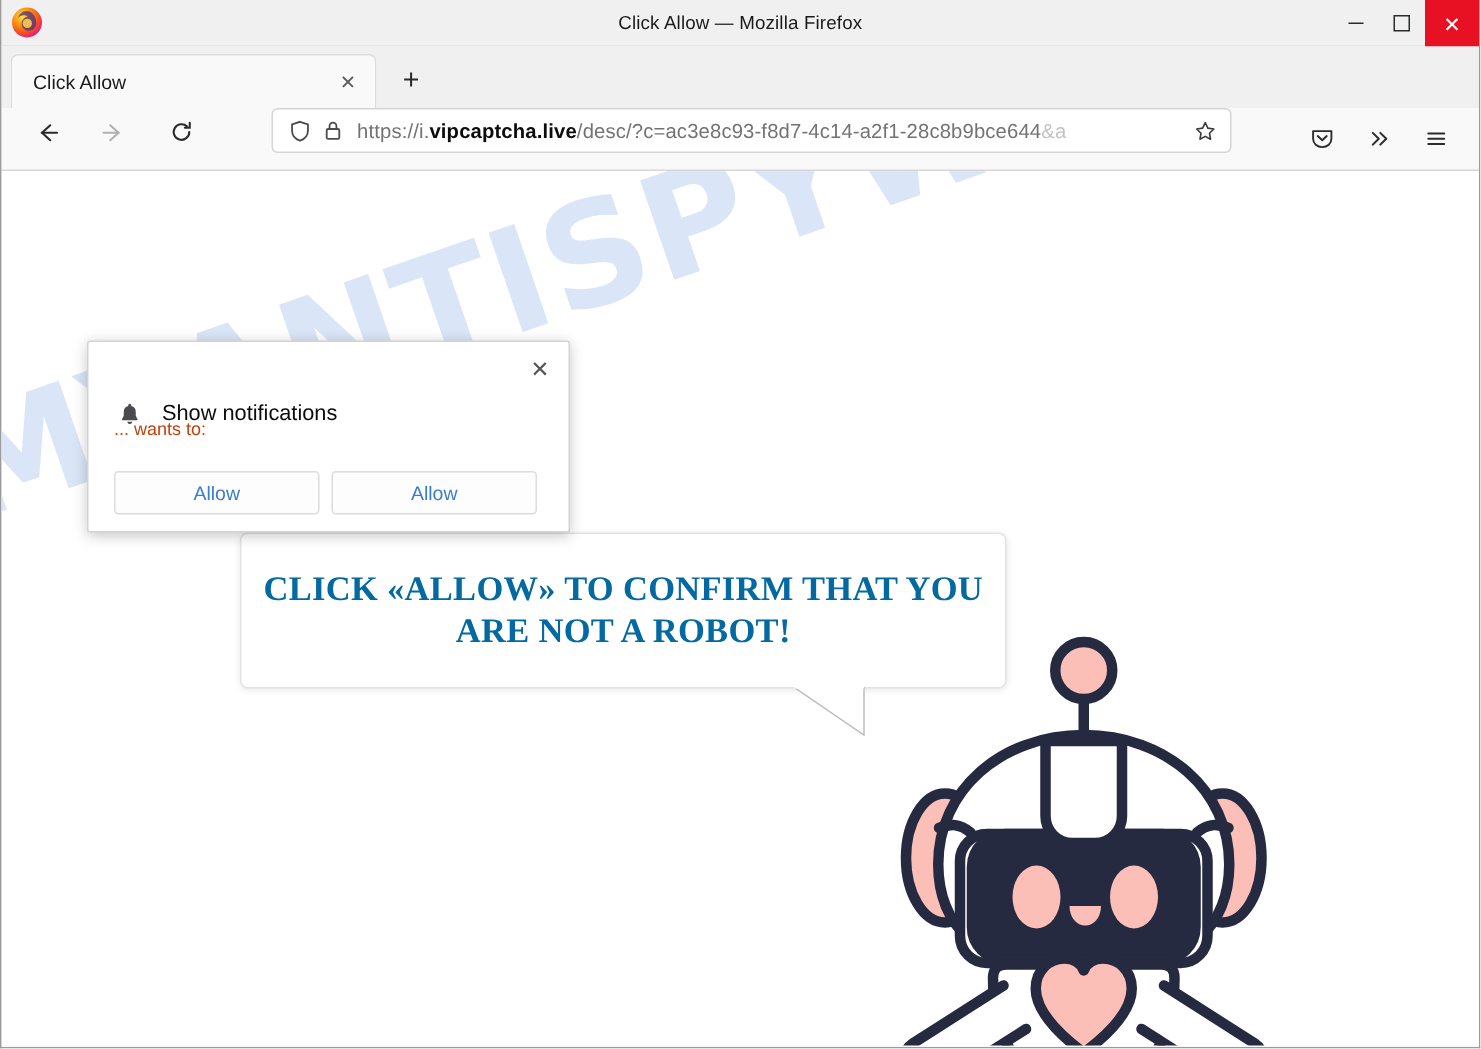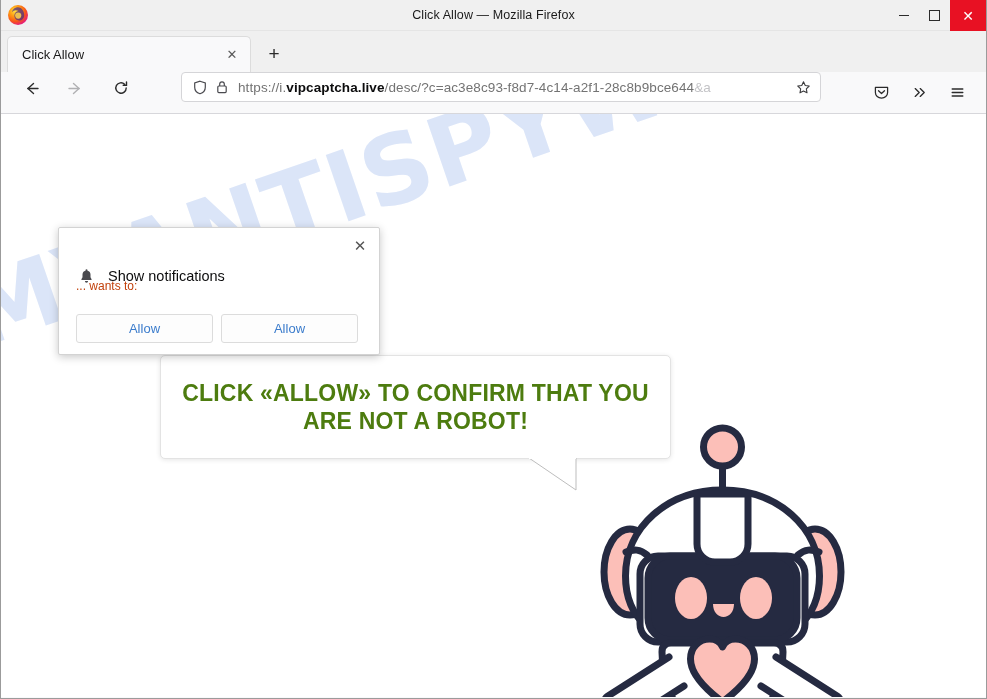--- a/index.html
+++ b/index.html
@@ -178,24 +178,24 @@
     border: 1px solid #e3e3e3;
     border-radius: 5px;
     box-shadow: 0 1px 5px rgba(0,0,0,.10);
     display: flex; align-items: center; justify-content: center;
   }
   .bubble-text {
     text-align: center;
     font-size: 23px;
     line-height: 28px;
     font-weight: 700;
-    color: #4d7c0f;
+    color: #0369a1;
     letter-spacing: .2px;
     padding: 0 14px;
-    font-family: Liberation Sans, sans-serif;
+    font-family: Liberation Serif, serif;
   }
   .bubble-tail {
     position: absolute;
     left: 528px; top: 344px;
     width: 48px; height: 33px;
     overflow: hidden;
   }
   .bubble-tail svg { display:block; }
 
   

